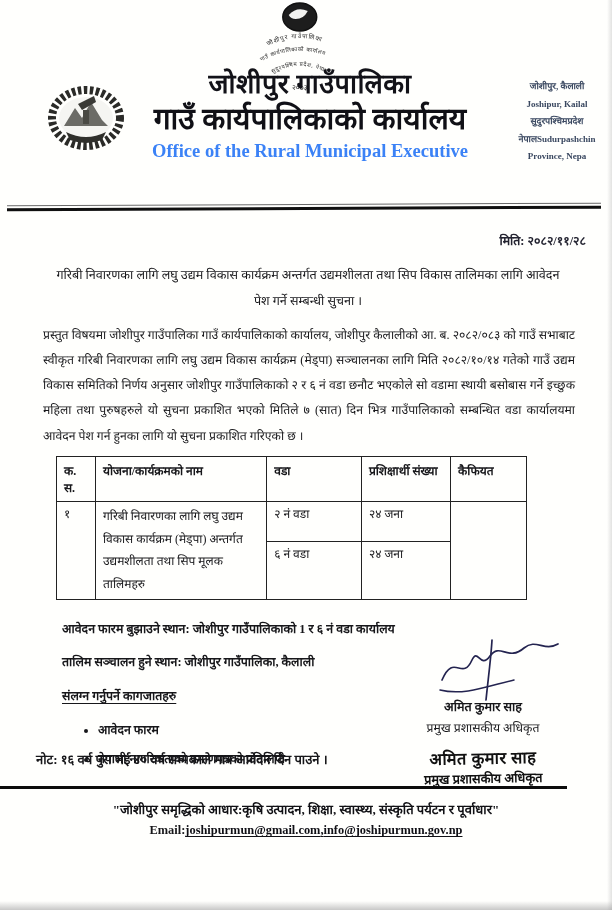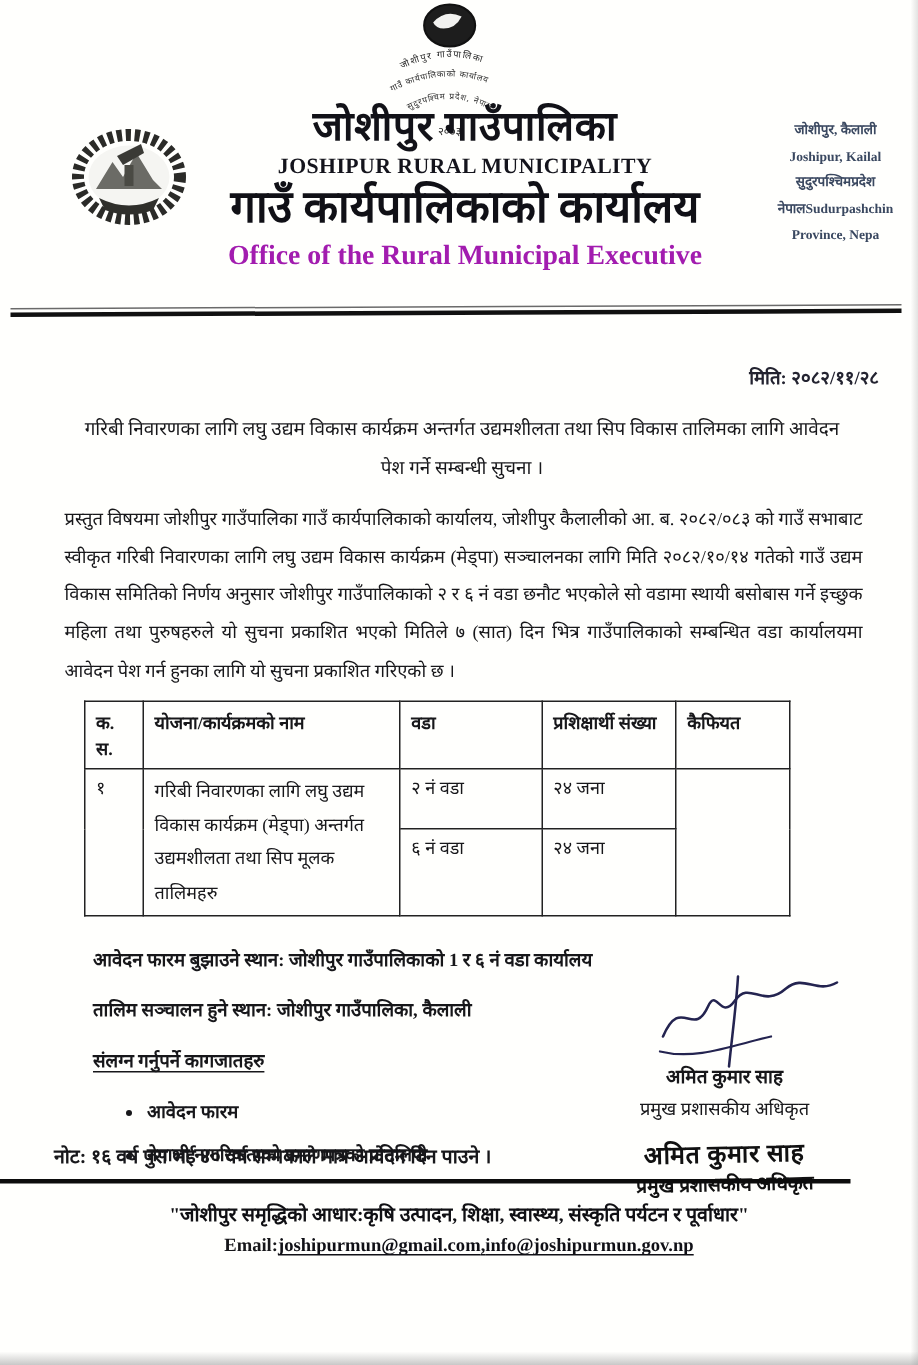--- a/index.html
+++ b/index.html
@@ -9,28 +9,28 @@
     background:#fffffd; overflow:hidden; color:#17171a;
     font-family:"Liberation Serif","DejaVu Serif",serif;
   }
   
   .seal { position:absolute; left:50%; top:2px; transform:translateX(-56%); filter:blur(.3px); }
   .emblem { position:absolute; left:44px; top:82px; }
   .title-block { position:absolute; top:70px; left:140px; width:340px; text-align:center; }
   .muni-np { font-size:27px; font-weight:bold; letter-spacing:.5px; color:#121218; line-height:1.1; }
   .muni-en { font-size:14.5px; font-weight:bold; margin-top:3px; letter-spacing:.3px; color:#14141c; }
   .office-np { font-size:30px; font-weight:bold; margin-top:2px; color:#101016; line-height:1.15; }
-  .office-en { font-size:18.5px; font-weight:bold; margin-top:5px; color:#a21caf; }
+  .office-en { font-size:18.5px; font-weight:bold; margin-top:5px; color:#3b82f6; }
   .address { position:absolute; top:78px; right:-8px; width:126px; text-align:center;
              font-size:9px; font-weight:bold; color:#3a4860; line-height:1.95; }
   .header-divider { position:absolute; top:204px; left:7px; width:594px; transform:rotate(-.25deg); }
   .hd-thin { height:0; border-top:1.3px solid #6a6a6a; margin-bottom:2px; }
   .hd-thick { height:3.2px; background:#101010; }
   
-  .content { position:absolute; top:233px; left:0; right:0; font-size:12.4px; }
+  .content { position:absolute; top:222px; left:0; right:0; font-size:12.4px; }
   .date-line { text-align:right; margin:10px 26px 0 0; font-weight:bold; font-size:12.4px; color:#232330; }
   .subject { margin:14px 52px 0 56px; text-align:center; font-weight:normal; line-height:2.05; font-size:12.6px; }
   .body-par { margin:8px 37px 0 43px; text-align:justify; line-height:2.07; font-size:12.2px; }
   .tapasil { margin:12px 0 0 62px; font-weight:bold; }
   table.notice { border-collapse:collapse; margin:7px 0 0 56px; width:471px; font-size:12px; }
   table.notice th, table.notice td { border:1.5px solid #222; padding:3px 7px; vertical-align:top; text-align:left; }
   table.notice th { font-weight:bold; padding-top:5px; padding-bottom:5px; }
   td.cell-ward-1 { border-bottom:1.5px solid #222; }
   td.cell-count-1 { border-bottom:none; text-align:center; }
   td.cell-ward-2 { border-top:1.5px solid #222; height:58px; }
@@ -99,21 +99,20 @@
       <ellipse cx="42" cy="36" rx="27" ry="21" fill="#f5f5f2"></ellipse>
       <path d="M20,44 L31,26 L38,36 L47,20 L58,38 L64,44 Z" fill="#6b6b66"></path>
       <path d="M34,22 L50,14 L52,20 L38,28 Z" fill="#3a3a36"></path>
       <path d="M22,50 Q42,60 62,50 L58,58 Q42,64 26,58 Z" fill="#2f2f2b"></path>
       <rect x="39" y="28" width="6" height="14" fill="#4a4a44"></rect>
     </svg>
   </div>
 
   <div class="title-block">
     <div class="muni-np">जोशीपुर गाउँपालिका</div>
-    <div class="muni-en">JOSHIPUR RURAL MUNICIPALITY</div>
     <div class="office-np">गाउँ कार्यपालिकाको कार्यालय</div>
     <div class="office-en">Office of the Rural Municipal Executive</div>
   </div>
 
   <div class="address">
     <div>जोशीपुर, कैलाली</div>
     <div>Joshipur, Kailal</div>
     <div>सुदुरपश्चिमप्रदेश</div>
     <div>नेपालSudurpashchin</div>
     <div>Province, Nepa</div>

